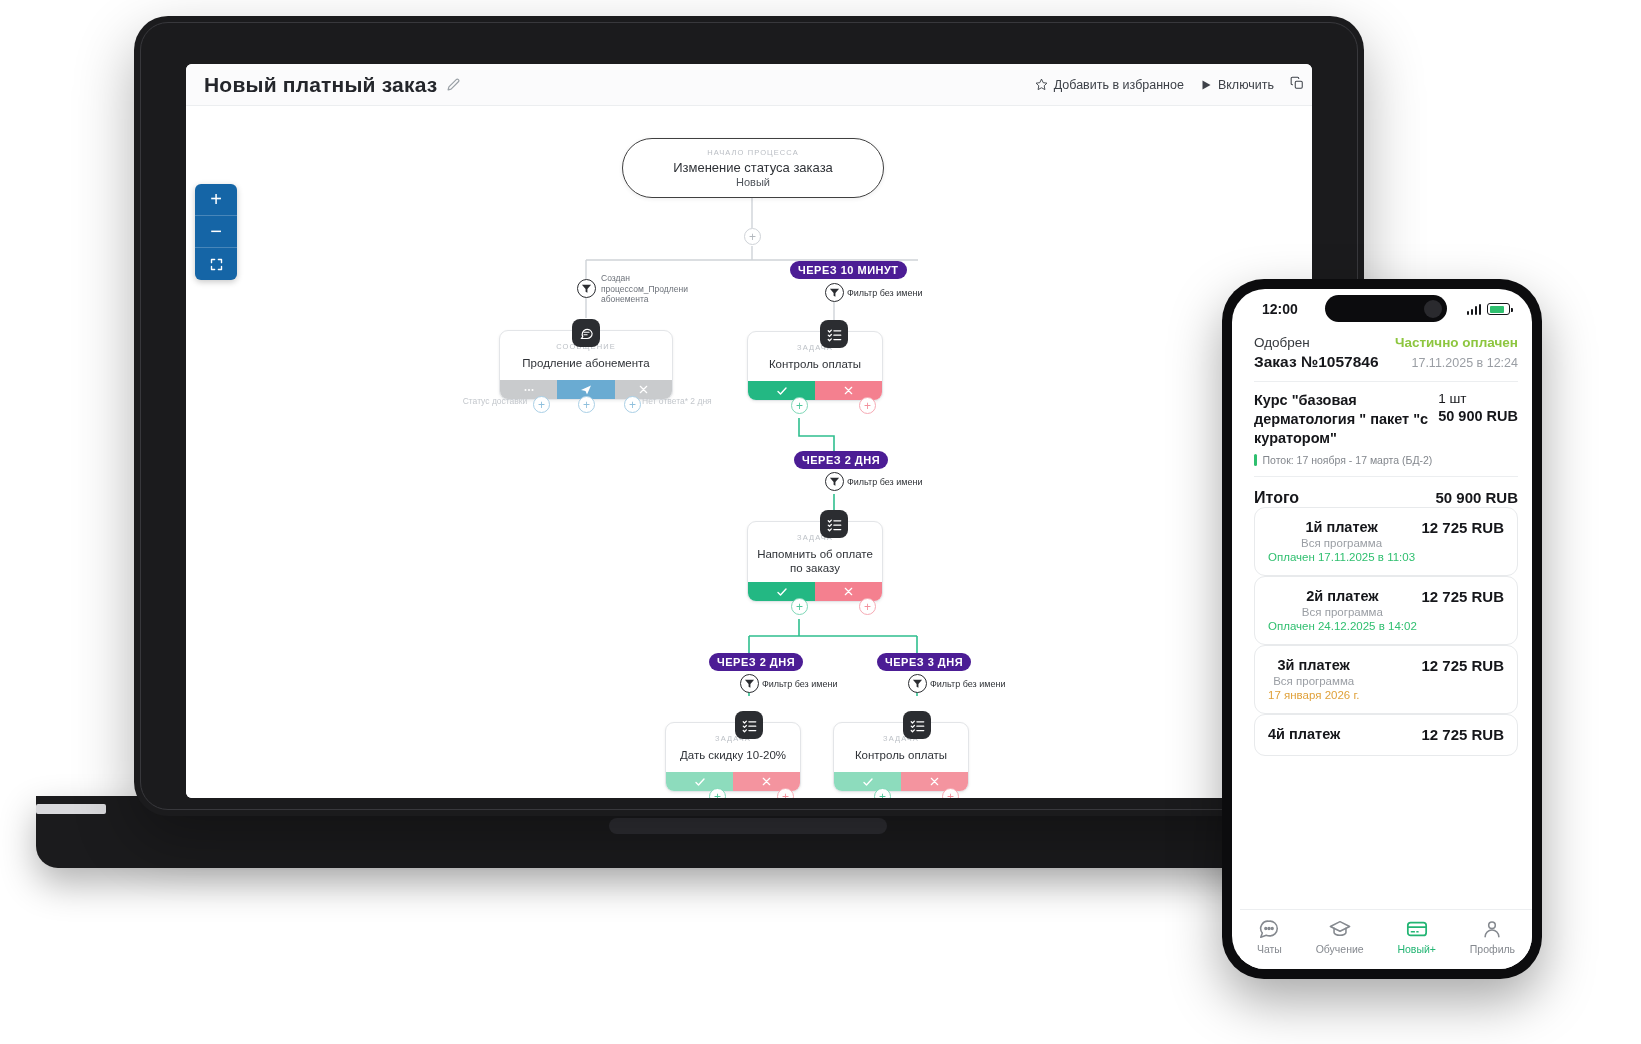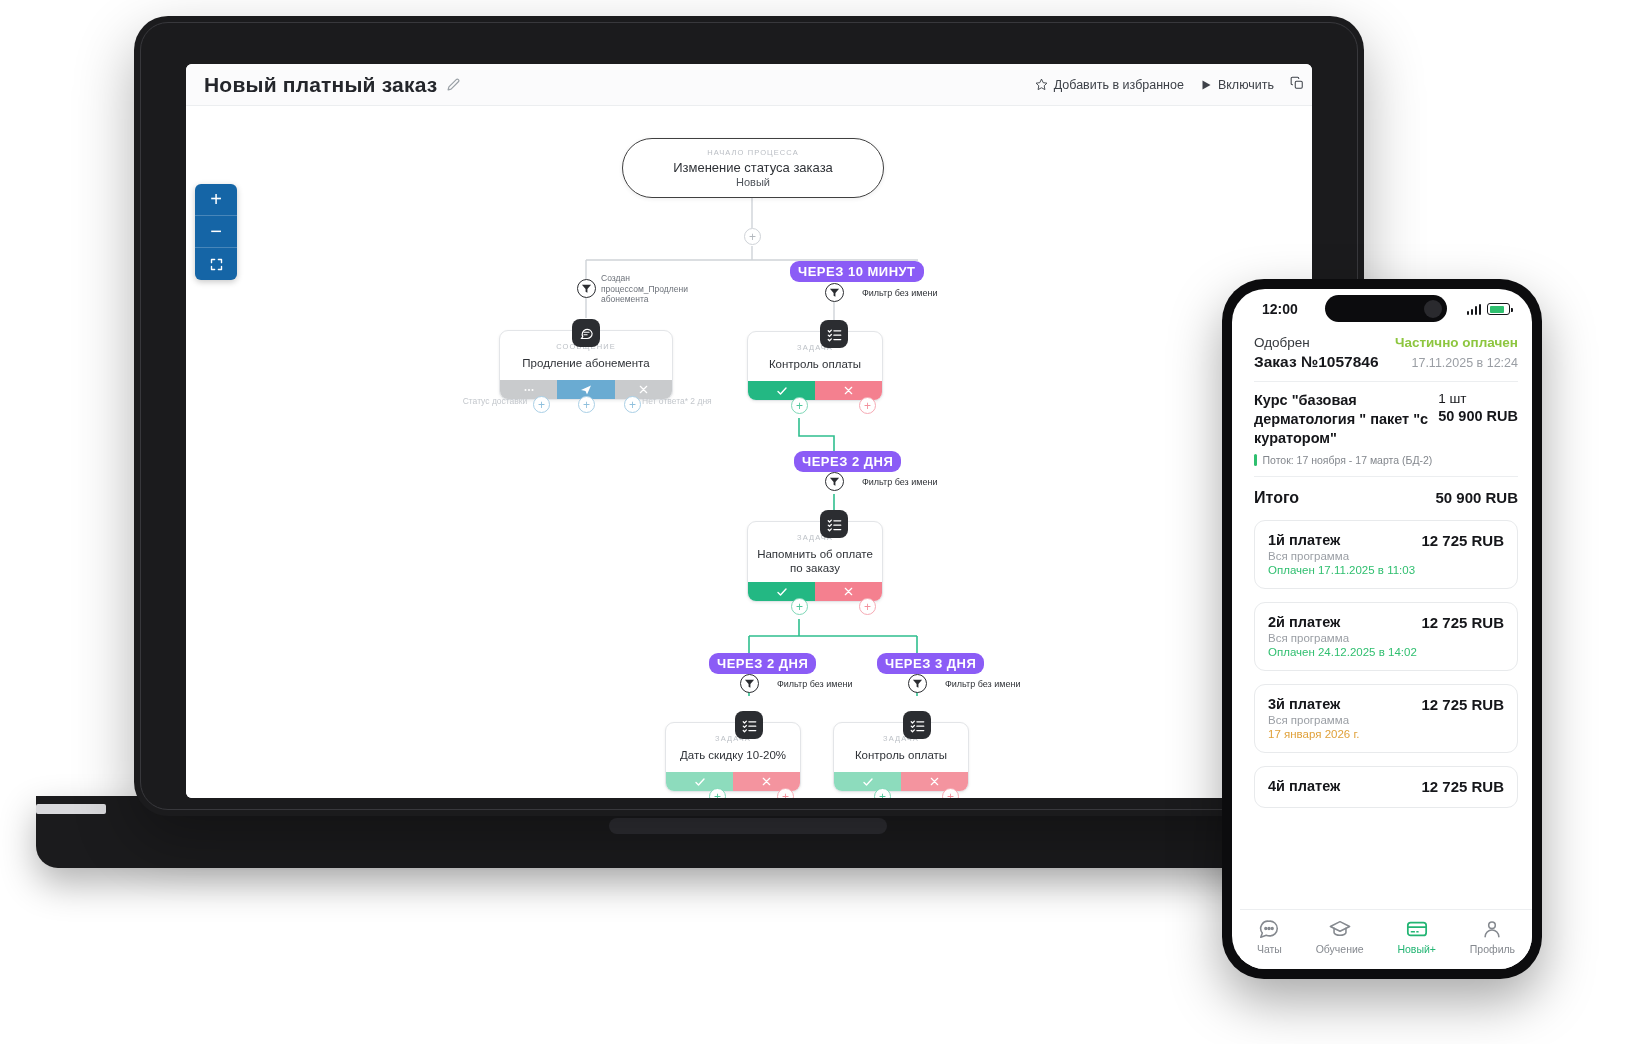--- a/index.html
+++ b/index.html
@@ -118,33 +118,33 @@
   
   .node-badge {
     position: absolute; width: 28px; height: 28px;
     background: #2b2d31; border-radius: 8px;
     display: flex; align-items: center; justify-content: center;
     color: #fff; z-index: 6;
   }
 
   
   .filter-chip {
-    position: absolute; display: flex; align-items: center; gap: 18px; z-index: 5;
+    position: absolute; display: flex; align-items: center; gap: 3px; z-index: 5;
   }
   .filter-ic {
     width: 19px; height: 19px; border-radius: 50%;
     background: #fff; border: 1.5px solid #2b2d31;
     display: flex; align-items: center; justify-content: center;
   }
   .filter-label { font-size: 9px; color: #2f3237; white-space: nowrap; }
 
   
   .delay-pill {
-    position: absolute; background: #8b5cf6; color: #fff;
-    font-size: 13px; font-weight: 700; letter-spacing: .5px;
+    position: absolute; background: #4c1d95; color: #fff;
+    font-size: 11px; font-weight: 700; letter-spacing: .5px;
     padding: 3px 8px; border-radius: 9px; white-space: nowrap; z-index: 5;
     text-transform: uppercase;
   }
 
   
   .plus {
     position: absolute; width: 17px; height: 17px; border-radius: 50%;
     background: #fff; display: flex; align-items: center; justify-content: center;
     font-size: 12px; line-height: 1; z-index: 6; cursor: pointer;
   }
@@ -219,21 +219,21 @@
     font-size: 10.5px; color: #83878d;
   }
   .flow-bar { width: 2.5px; height: 12px; background: #2fbf6f; border-radius: 2px; }
 
   .total-row { display: flex; justify-content: space-between; align-items: baseline; margin-top: 12px; }
   .total-label { font-size: 16px; font-weight: 600; color: #15161a; }
   .total-value { font-size: 15px; font-weight: 600; color: #15161a; }
 
   .pay-card {
     border: 1px solid #e8eaec; border-radius: 11px;
-    padding: 11px 13px 12px; margin-top: 13px;
+    padding: 11px 13px 12px;  text-align: center;
   }
   .pay-top { display: flex; justify-content: space-between; align-items: flex-start; }
   .pay-title { font-size: 14.5px; font-weight: 700; color: #15161a; }
   .pay-sub { font-size: 11.5px; color: #9a9ea4; margin-top: 2px; }
   .pay-when { font-size: 11.5px; margin-top: 2px; }
   .pay-when.paid { color: #2fbf6f; }
   .pay-when.due { color: #e0a13a; }
   .pay-amount { font-size: 15px; font-weight: 600; color: #15161a; white-space: nowrap; }
   .pay-button {
     margin-top: 11px; height: 34px; border-radius: 8px; background: #22b573;

